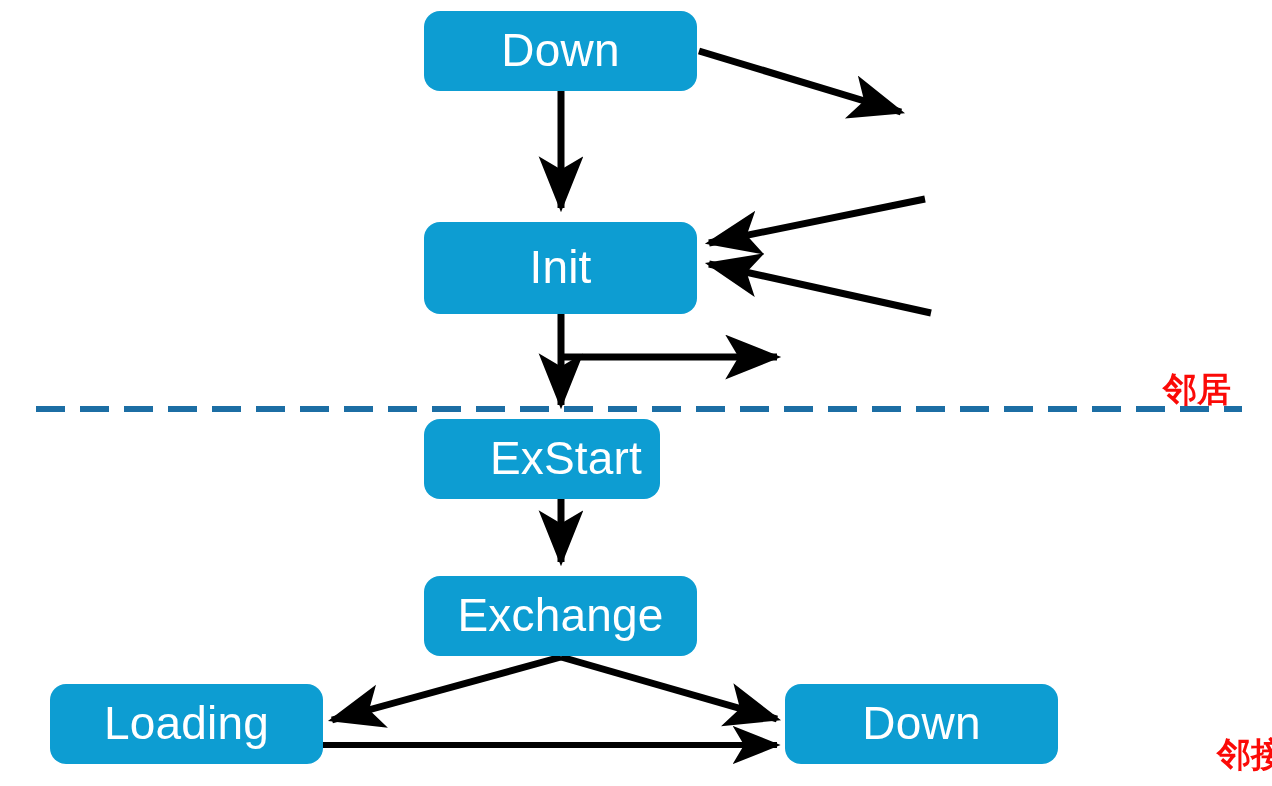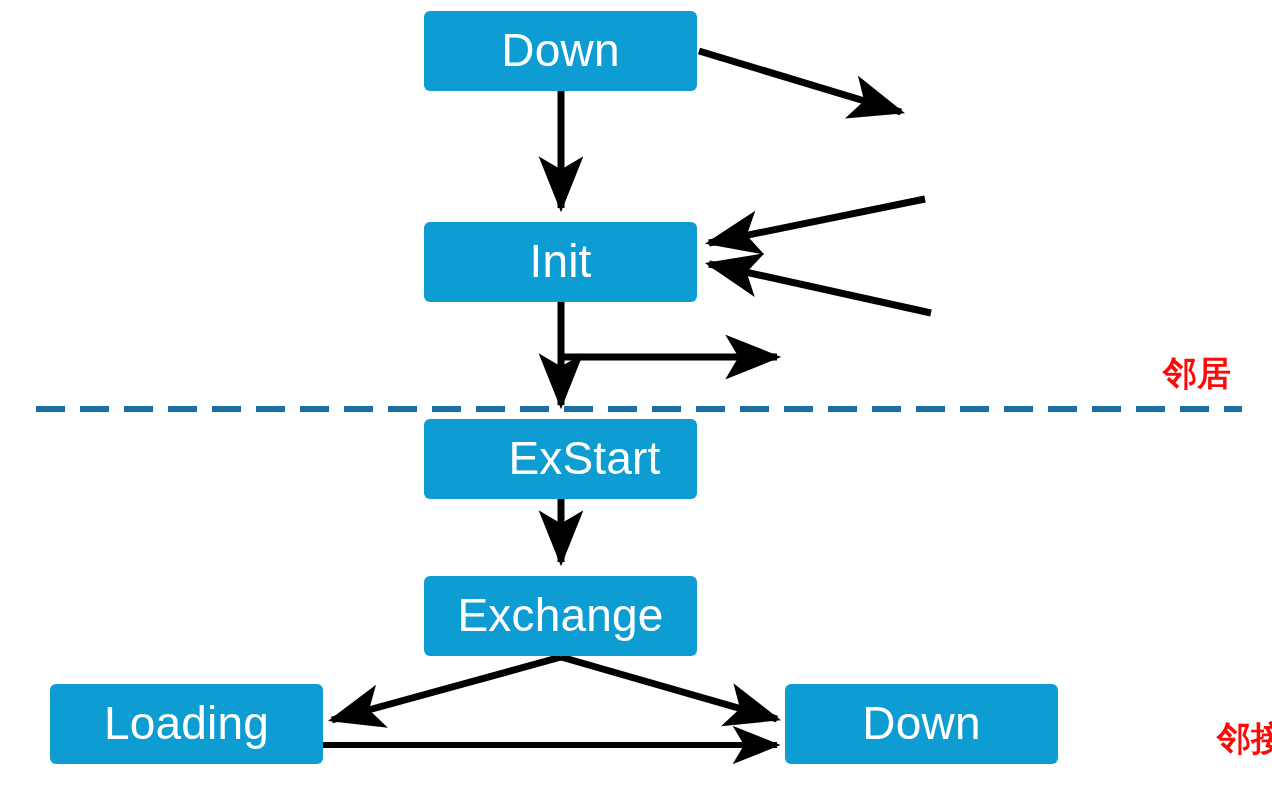--- a/index.html
+++ b/index.html
@@ -25,21 +25,21 @@
     position: absolute;
     left: 0;
     top: 0;
     width: 1272px;
     height: 786px;
     pointer-events: none;
   }
   .node {
     position: absolute;
     background: #0d9dd2;
-    border-radius: 6px;
+    border-radius: 16px;
     display: flex;
     align-items: center;
     justify-content: center;
     color: #ffffff;
     font-size: 46px;
     font-weight: 400;
     letter-spacing: 0.2px;
     line-height: 1;
     z-index: 3;
     box-sizing: border-box;
@@ -49,20 +49,21 @@
     transform: translateY(-1px);
   }
   .zone-label {
     position: absolute;
     color: #fb0a07;
     font-size: 34px;
     font-weight: bold;
     line-height: 1;
     z-index: 4;
     white-space: nowrap;
+    margin-top: 16px;
   }
 </style>
 </head>
 <body>
 
 <div id="canvas">
 
   <svg id="edges" viewBox="0 0 1272 786" width="1272" height="786" xmlns="http://www.w3.org/2000/svg">
     <defs>
       <marker id="arrowhead" markerWidth="9" markerHeight="9" refX="7.4" refY="3.2" orient="auto" markerUnits="strokeWidth">
@@ -113,26 +114,26 @@
     <g>
       <line x1="36" y1="409" x2="1242" y2="409" stroke="#1c6ea4" stroke-width="6" stroke-dasharray="29 15" stroke-linecap="butt"></line>
     </g>
   </svg>
 
   <div class="node" style="left:424px; top:11px; width:273px; height:80px;">
     <span>Down</span>
   </div>
 
 
-  <div class="node" style="left:424px; top:222px; width:273px; height:80px;">
+  <div class="node" style="left:424px; top:222px; width:273px; height:92px;">
     <span>Init</span>
   </div>
 
 
-  <div class="node" style="left:424px; top:419px; width:273px; height:80px;padding-left:48px;">
+  <div class="node" style="left:424px; top:419px; width:236px; height:80px;padding-left:48px;">
     <span>ExStart</span>
   </div>
 
   <div class="node" style="left:424px; top:576px; width:273px; height:80px;">
     <span>Exchange</span>
   </div>
 
   <div class="node" style="left:50px; top:684px; width:273px; height:80px;">
     <span>Loading</span>
   </div>

